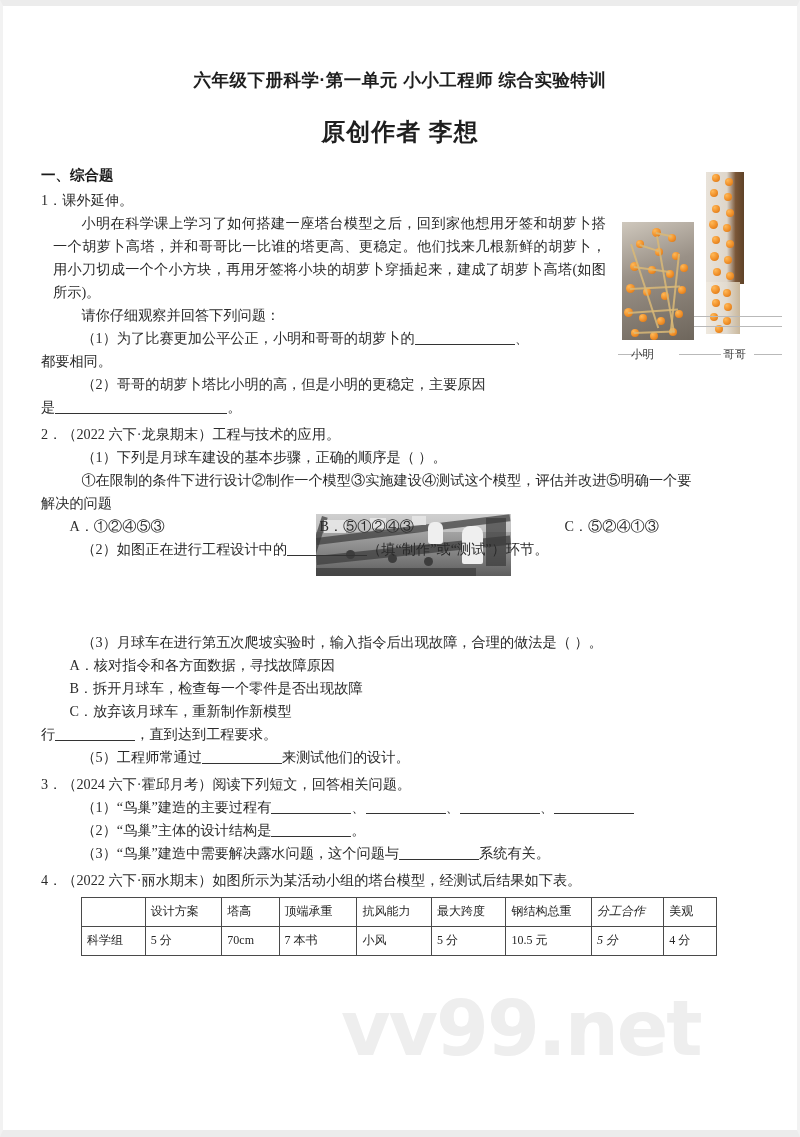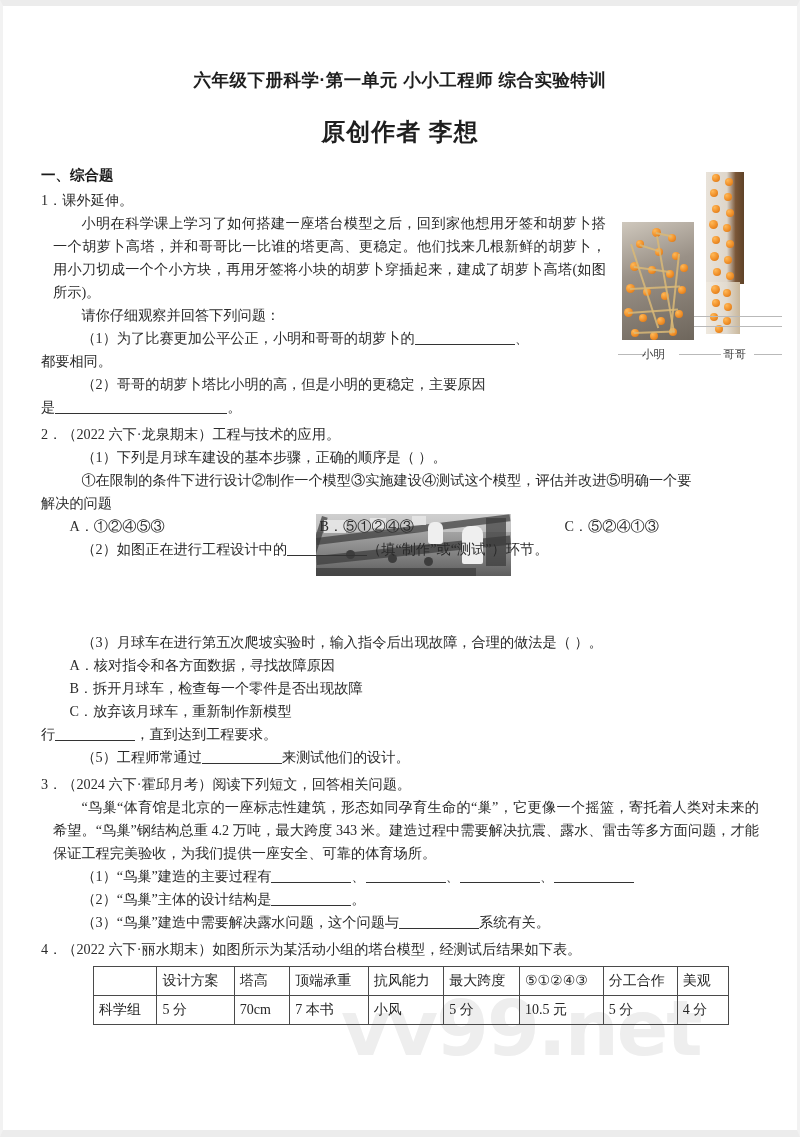--- a/index.html
+++ b/index.html
@@ -183,41 +183,40 @@
   .spacer-ramp { height: 66px; }
 
   
   .table-wrap {
     margin: 5px 0 0 78px;
     width: 636px;
   }
   table.score {
     border-collapse: collapse;
     width: 636px;
-    font-size: 14px;
+    font-size: 12px;
     color: #262626;
-    margin-left: 12px;
   }
   table.score td, table.score th {
     border: 1.1px solid #4a4a4a;
     padding: 3px 5px 4px 5px;
     text-align: left;
     font-weight: normal;
     height: 21px;
     white-space: nowrap;
   }
   table.score th { font-weight: normal; }
   .col-a { width: 66px; }
   .col-b { width: 80px; }
   .col-c { width: 62px; }
   .col-d { width: 82px; }
   .col-e { width: 76px; }
   .col-f { width: 76px; }
   .col-g { width: 86px; }
-  .col-h { width: 72px; }
+  .col-h { width: 72px; font-style: italic; }
   .col-i { width: 56px; }
 </style>
 </head>
 <body>
 
 <div id="page">
   <div id="sheet">
 
     <div class="watermark">vv99.net</div>
 
@@ -278,21 +277,21 @@
         <div class="dot" style="left:4px;top:31px;width:8px;height:8px;"></div>
         <div class="dot" style="left:17px;top:35px;width:8px;height:8px;"></div>
         <div class="dot" style="left:9px;top:43px;width:8px;height:8px;"></div>
       </div>
 
       <div class="rule" style="left:72px;top:152px;width:88px;"></div>
       <div class="rule" style="left:72px;top:162px;width:88px;"></div>
       <div class="rule" style="left:-4px;top:190px;width:28px;"></div>
       <div class="rule" style="left:57px;top:190px;width:42px;"></div>
       <div class="rule" style="left:132px;top:190px;width:28px;"></div>
-      <div class="fig-caption" style="left:20px;top:183px;">小明</div>
+      <div class="fig-caption" style="left:9px;top:183px;">小明</div>
       <div class="fig-caption" style="left:101px;top:183px;">哥哥</div>
     </div>
 
     <div class="fig-ramp">
       <div class="ramp-lt" style="left:0;top:0;width:195px;height:18px;opacity:.5;"></div>
       <div class="ramp-bar" style="left:0;top:24px;width:195px;height:7px;transform:rotate(-7deg);transform-origin:0 0;"></div>
       <div class="ramp-bar" style="left:0;top:42px;width:195px;height:9px;transform:rotate(-6deg);transform-origin:0 0;"></div>
       <div class="ramp-bar" style="left:6px;top:2px;width:6px;height:60px;transform:rotate(18deg);transform-origin:0 0;"></div>
       <div class="ramp-lt" style="left:8px;top:6px;width:22px;height:13px;"></div>
       <div class="ramp-lt" style="left:54px;top:4px;width:16px;height:10px;"></div>
@@ -341,41 +340,40 @@
         <p class="q-line indent1">（3）月球车在进行第五次爬坡实验时，输入指令后出现故障，合理的做法是（        ）。</p>
         <p class="opt-line">A．核对指令和各方面数据，寻找故障原因</p>
         <p class="opt-line">B．拆开月球车，检查每一个零件是否出现故障</p>
         <p class="opt-line">C．放弃该月球车，重新制作新模型</p>
         <p class="q-line no-indent"><span>行</span><span class="blank-md"></span><span>，直到达到工程要求。</span></p>
         <p class="q-line indent1"><span>（5）工程师常通过</span><span class="blank-md"></span><span>来测试他们的设计。</span></p>
       </div>
 
       <div class="body-block wrap-full">
         <p class="q-line no-indent">3．（2024 六下·霍邱月考）阅读下列短文，回答相关问题。</p>
-        <p class="q-line indent1">“鸟巢“体育馆是北京的一座标志性建筑，形态如同孕育生命的“巢”，它更像一个摇篮，寄托着人类对未来的希望。“鸟巢”钢结构总重 4.2 万吨，最大跨度 343 米。建造过程中需要解决抗震、露水、雷击等多方面问题，才能保证工程完美验收，为我们提供一座安全、可靠的体育场所。</p>
         <p class="q-line indent1"><span>（1）“鸟巢”建造的主要过程有</span><span class="blank-md"></span><span>、</span><span class="blank-md"></span><span>、</span><span class="blank-md"></span><span>、</span><span class="blank-md"></span></p>
         <p class="q-line indent1"><span>（2）“鸟巢”主体的设计结构是</span><span class="blank-md"></span><span>。</span></p>
         <p class="q-line indent1"><span>（3）“鸟巢”建造中需要解决露水问题，这个问题与</span><span class="blank-md"></span><span>系统有关。</span></p>
       </div>
 
       <div class="body-block wrap-full">
         <p class="q-line no-indent">4．（2022 六下·丽水期末）如图所示为某活动小组的塔台模型，经测试后结果如下表。</p>
       </div>
 
       <div class="table-wrap">
         <table class="score">
           <thead>
             <tr>
               <th class="col-a"></th>
               <th class="col-b">设计方案</th>
               <th class="col-c">塔高</th>
               <th class="col-d">顶端承重</th>
               <th class="col-e">抗风能力</th>
               <th class="col-f">最大跨度</th>
-              <th class="col-g">⑤①②④③</th>
+              <th class="col-g">钢结构总重</th>
               <th class="col-h">分工合作</th>
               <th class="col-i">美观</th>
             </tr>
           </thead>
           <tbody>
             <tr>
               <td class="col-a">科学组</td>
               <td class="col-b">5 分</td>
               <td class="col-c">70cm</td>
               <td class="col-d">7 本书</td>

